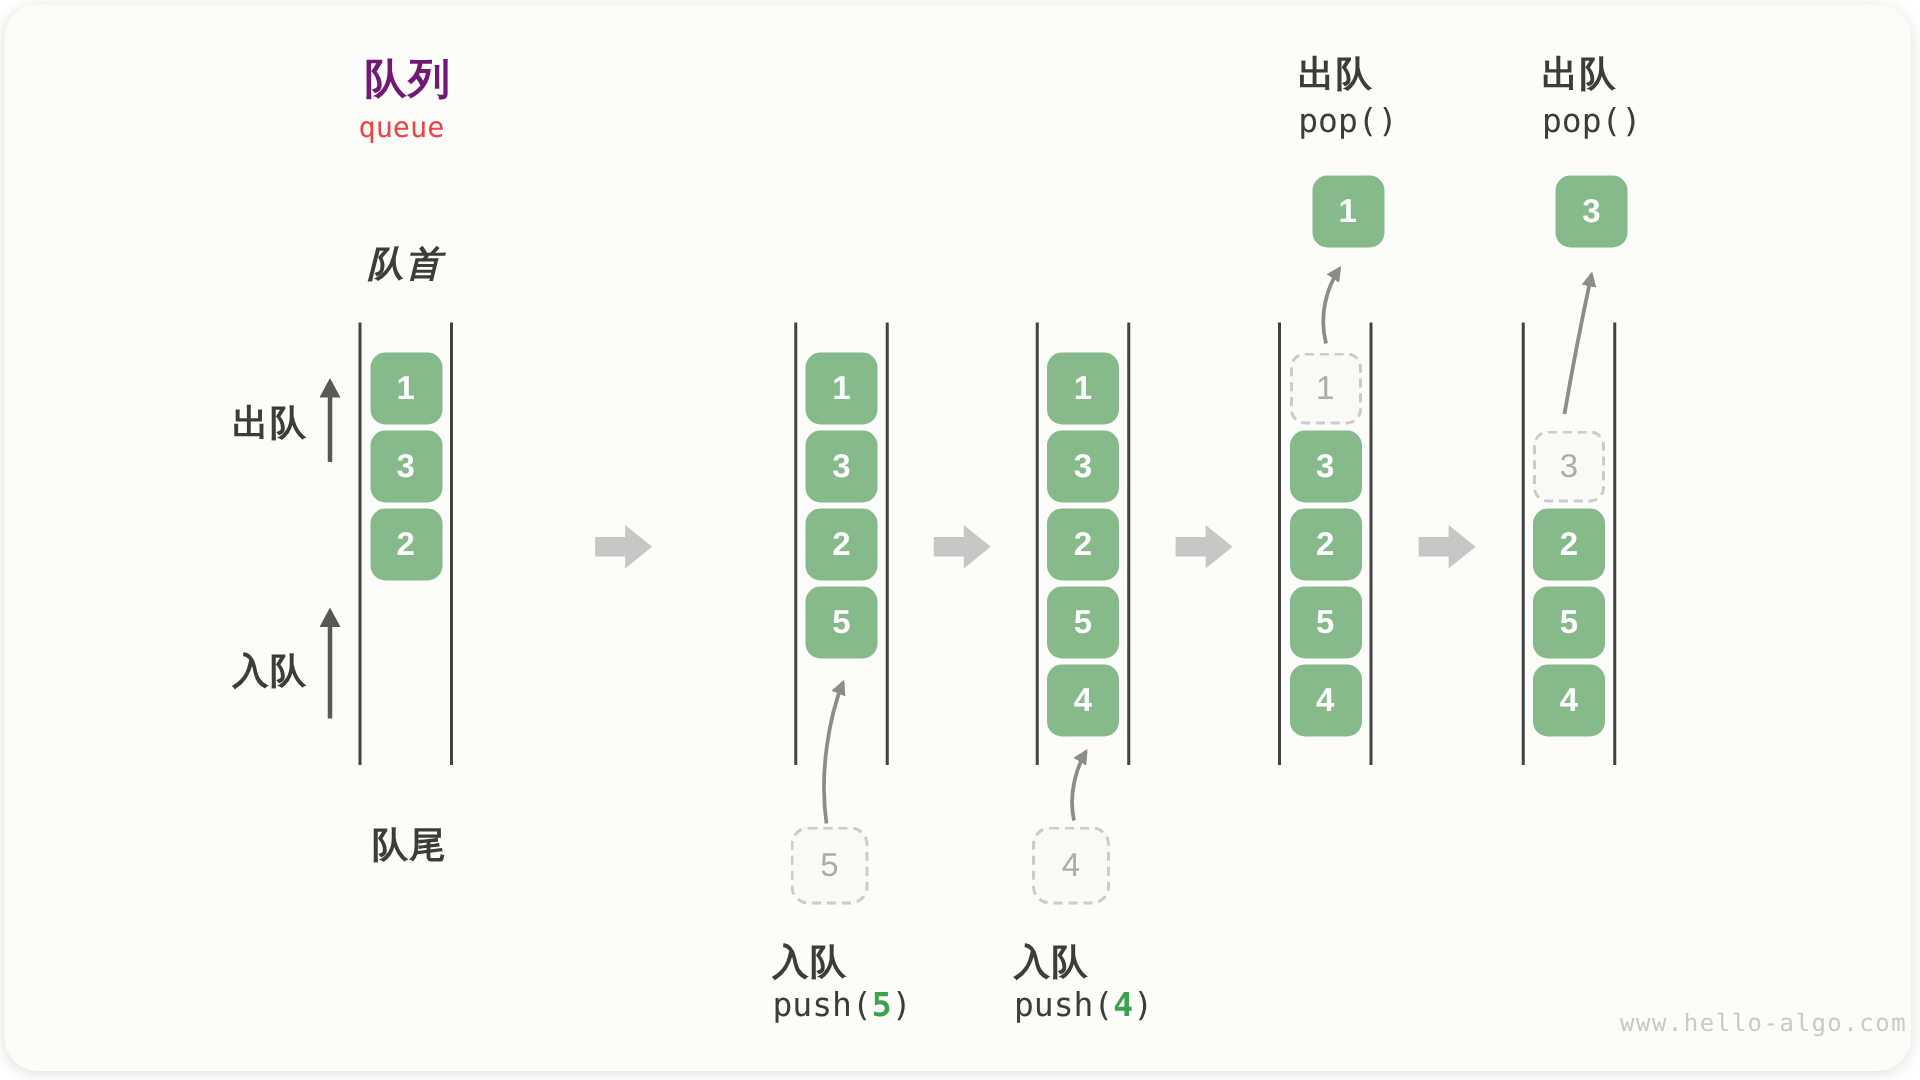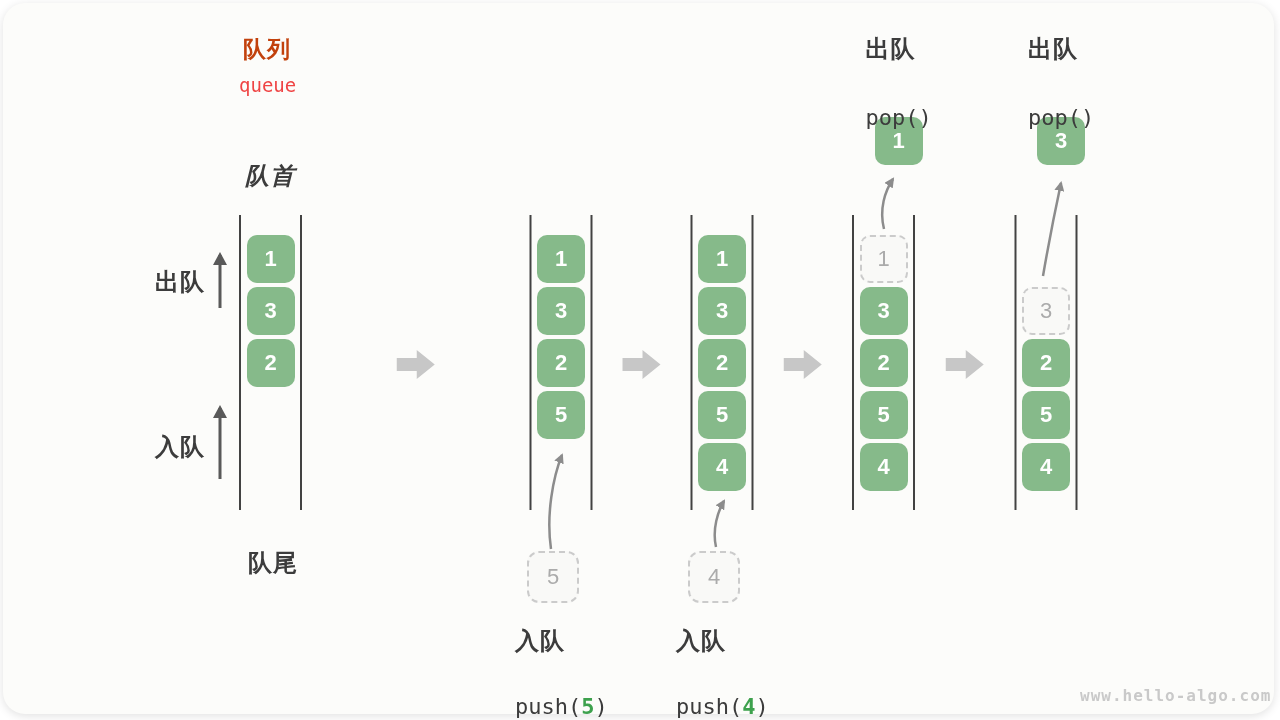--- a/index.html
+++ b/index.html
@@ -7,24 +7,24 @@
     width:1280px;height:720px;background:#ffffff;position:relative;overflow:hidden;
     font-family:"Liberation Sans", sans-serif;
   }
   .card{
     position:absolute;left:3px;top:3px;width:1271px;height:711px;
     background:#FCFCFA;border-radius:22px;
     box-shadow:0 2px 10px rgba(0,0,0,0.12);
   }
   #svg-layer{position:absolute;left:0;top:0;width:1280px;height:720px;}
   .abs{position:absolute;}
-  .title-cn{font-size:23px;font-weight:700;color:#c2410c;letter-spacing:1px;}
+  .title-cn{font-size:28px;font-weight:700;color:#701a75;letter-spacing:1px;}
   .title-en{font-family:"DejaVu Sans Mono", monospace;font-size:19px;color:#ef4444;}
   .cn-label{font-size:24px;font-weight:700;color:#3C3C3C;letter-spacing:1px;white-space:nowrap;}
-  .code-label{font-family:"DejaVu Sans Mono", monospace;font-size:22px;color:#3C3C3C;white-space:nowrap;margin-top:36px;}
+  .code-label{font-family:"DejaVu Sans Mono", monospace;font-size:22px;color:#3C3C3C;white-space:nowrap;}
   .code-label .green{color:#3DA14D;font-weight:700;}
   .cell{
     width:48px;height:48px;border-radius:10px;display:flex;align-items:center;justify-content:center;
     font-size:22px;font-weight:700;box-sizing:border-box;
   }
   .cell.filled{background:#86BA8A;color:#FFFFFF;}
   .cell.ghost{background:#F9F9F7;border:2px dashed #CBCBCB;color:#ABABAB;font-weight:400;}
   .cell.pending{width:52px;height:52px;border-radius:12px;}
   .watermark{
     font-family:"DejaVu Sans Mono", monospace;font-size:16px;color:#C9C9C9;letter-spacing:1px;
@@ -113,14 +113,14 @@
       <div class="abs code-label" style="left: 862.5px; top: 66px;"><span>pop(</span><span class="green"></span><span>)</span></div>
       <div class="abs cell ghost" style="left: 1019px; top: 284px;">3</div>
       <div class="abs cell filled" style="left: 1019px; top: 336px;">2</div>
       <div class="abs cell filled" style="left: 1019px; top: 388px;">5</div>
       <div class="abs cell filled" style="left: 1019px; top: 440px;">4</div>
       <div class="abs cell filled" style="left: 1034px; top: 114px;">3</div>
       <div class="abs cn-label" style="left: 1025px; top: 30px;">出队</div>
       <div class="abs code-label" style="left: 1025px; top: 66px;"><span>pop(</span><span class="green"></span><span>)</span></div>
     </div>
 
-  <div class="abs watermark" style="left:1077px;top:683px;font-weight:bold;">www.hello-algo.com</div>
+  <div class="abs watermark" style="left:1077px;top:669px;">www.hello-algo.com</div>
 </div>
 
 </body></html>

